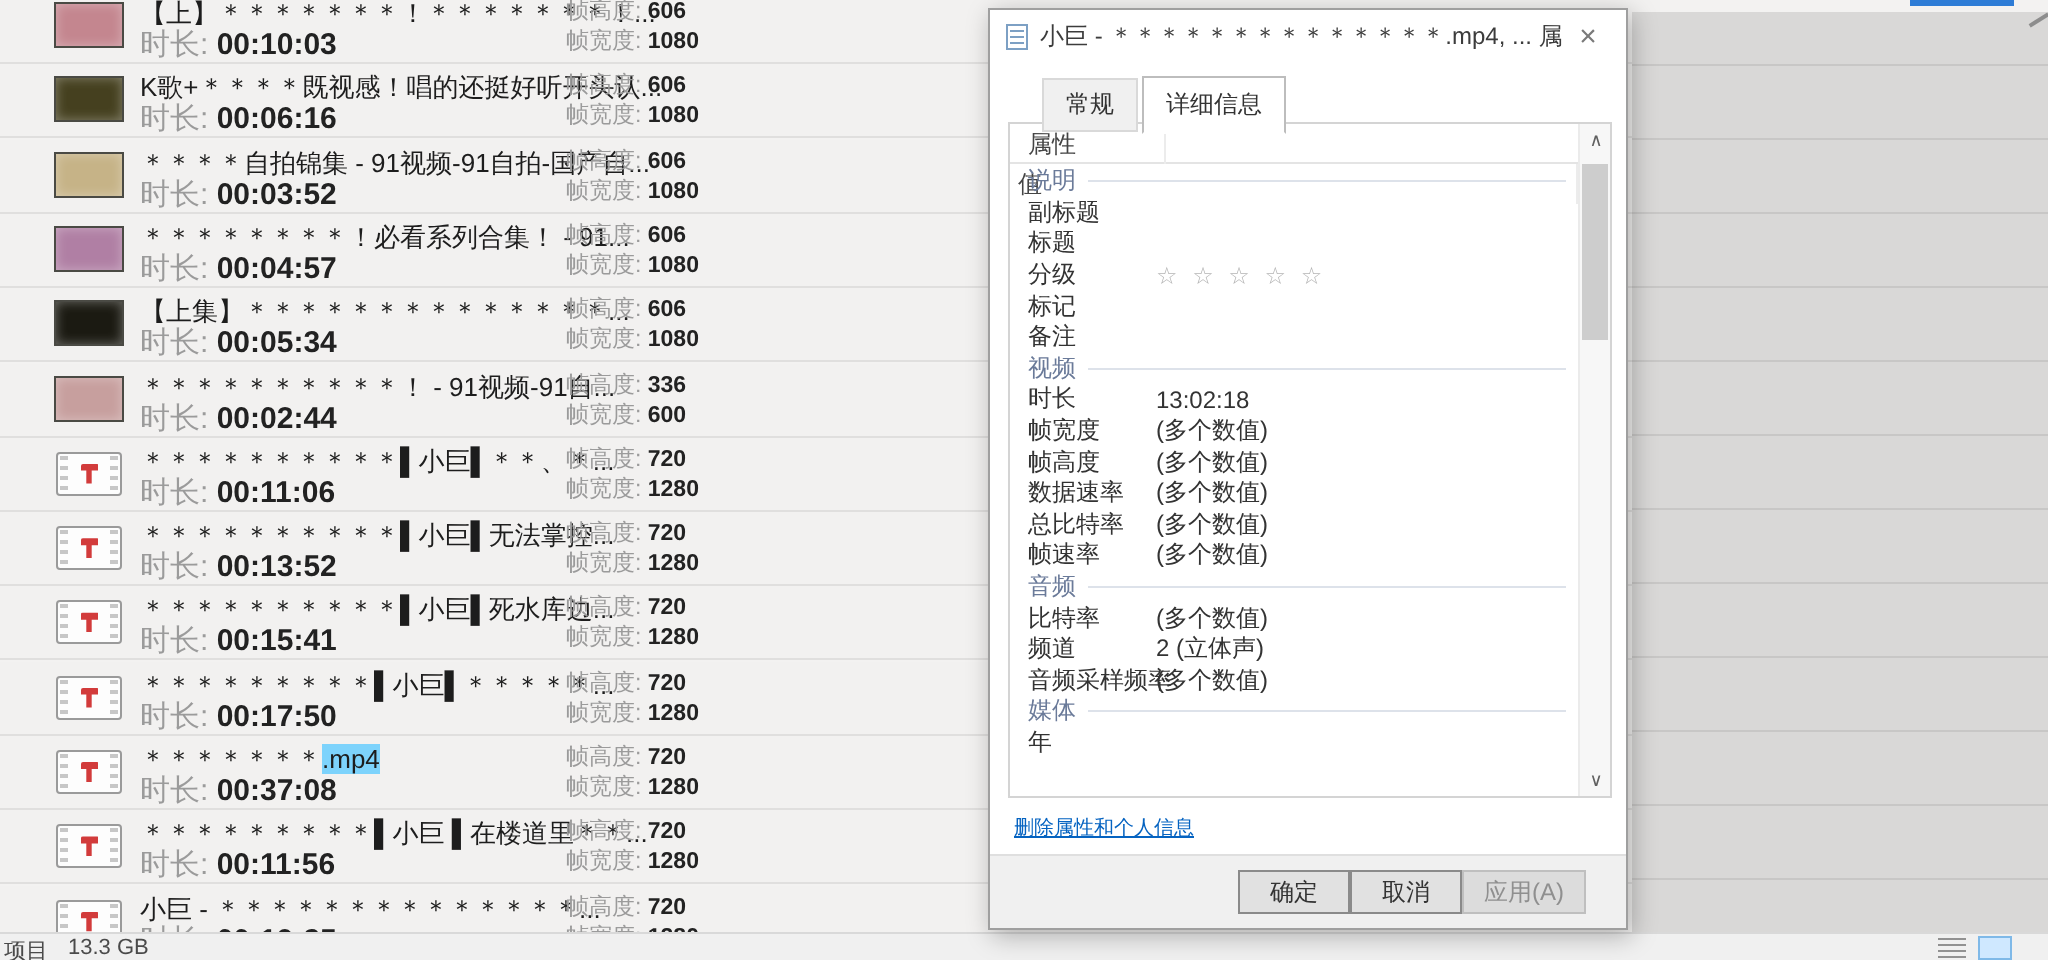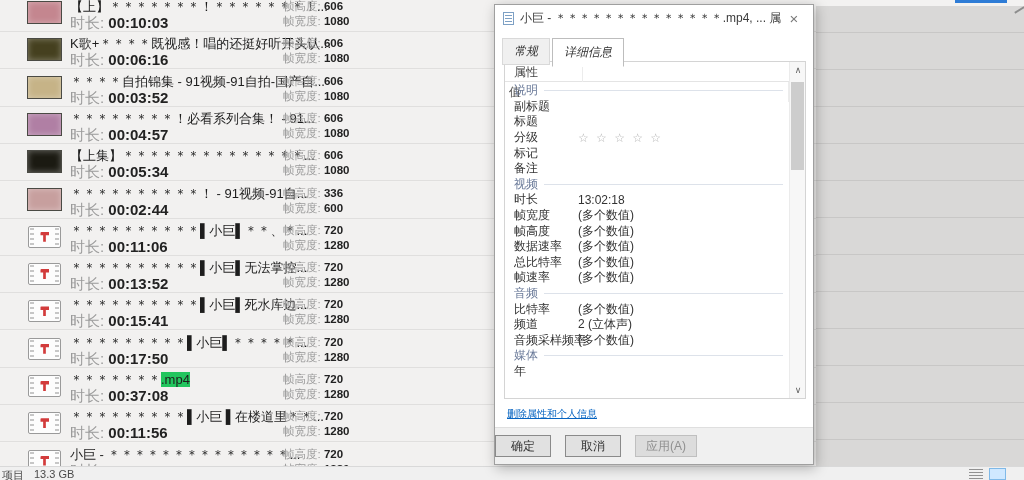--- a/index.html
+++ b/index.html
@@ -15,21 +15,21 @@
   .vicon { position:absolute; left:28px; top:7px; width:33px; height:22px; background:#fdfdfd;
     border:1px solid #9a9a9a; border-radius:2px; }
   .vicon:before, .vicon:after { content:""; position:absolute; top:1px; bottom:1px; width:4px;
     background:repeating-linear-gradient(180deg,#c7c7c7 0 2px,transparent 2px 5px); }
   .vicon:before { left:1px; } .vicon:after { right:1px; }
   .vicon .glyph { position:absolute; left:50%; top:50%; width:9px; height:10px; transform:translate(-50%,-50%);
     background:#d23b3b; border-radius:1px;
     clip-path:polygon(0 0,100% 0,100% 35%,65% 35%,65% 100%,35% 100%,35% 35%,0 35%); }
   .ftext { position:absolute; left:70px; top:3px; width:360px; }
   .ftitle { font-size:13px; color:#1d1d1d; white-space:nowrap; overflow:hidden; line-height:17px; }
-  .hl { background:#22c55e; }
+  .hl { background:#7dd3fc; }
   .fsub { font-size:15px; line-height:15px; white-space:nowrap; }
   .lbl { color:#9b9b9b; }
   .val { color:#222; font-weight:bold; }
   .fmeta { position:absolute; left:283px; top:4px; font-size:11.5px; line-height:15px; white-space:nowrap; }
 
   
   .right-panel { position:absolute; left:816px; top:6px; width:208px; height:460px;
     background:repeating-linear-gradient(180deg,#d9d8d7 0 36px,#c8c7c6 36px 37px);
     background-position:0 -10px; }
   .blue-strip { position:absolute; left:955px; top:0; width:52px; height:3px; background:#2e7cd6; }
@@ -47,21 +47,21 @@
 
   
   .dialog { position:absolute; left:494px; top:4px; width:320px; height:461px; background:#fff;
     border:1px solid #9f9f9f; box-shadow:2px 3px 12px rgba(0,0,0,.28); z-index:10; font-size:12px; }
   .titlebar { position:absolute; left:0; top:0; right:0; height:27px; display:flex; align-items:center; padding:0 6px; }
   .dlg-icon { width:11px; height:13px; background:#fff; border:1px solid #7da0c4; margin:0 6px 0 2px; position:relative; flex:none; }
   .dlg-icon:before { content:""; position:absolute; left:1px; top:2px; right:1px; height:1px; background:#7da0c4;
     box-shadow:0 3px 0 #7da0c4, 0 6px 0 #7da0c4; }
   .dlg-title { flex:1; color:#3c3c3c; font-size:12px; white-space:nowrap; overflow:hidden; }
   .dlg-close { flex:none; width:26px; text-align:center; color:#7a7a7a; font-size:15px; cursor:pointer; }
-  .tabs { position:absolute; left:7px; top:33px; display:flex; align-items:flex-start; z-index:2;font-style:italic; }
+  .tabs { position:absolute; left:26px; top:33px; display:flex; align-items:flex-end; z-index:2; }
   .tab { padding:4px 11px 4px; background:#f0f0f0; border:1px solid #d9d9d9; font-size:12px; color:#333;
     margin-right:2px; cursor:pointer; }
   .tab.active { background:#fff; border-color:#bdbdbd; border-bottom:1px solid #fff; padding:5px 11px 5px; margin-bottom:-1px; }
   .details-box { position:absolute; left:9px; top:56px; width:302px; height:338px; border:1px solid #d4d4d4; background:#fff; }
   .dheader { display:flex; height:20px; line-height:20px; border-bottom:1px solid #e4e4e4; color:#444;flex-direction:column; }
   .dheader .hc1 { width:78px; padding-left:9px; border-right:1px solid #ececec; }
   .dheader .hc2 { flex:1; padding-left:4px; border-right:1px solid #ececec; margin-right:16px; }
   .drows { position:absolute; left:0; top:21px; right:16px; bottom:0; overflow:hidden; }
   .drow { display:flex; height:15.6px; align-items:center; }
   .dlabel { width:73px; padding-left:9px; color:#333; flex:none; white-space:nowrap; }
@@ -69,21 +69,21 @@
   .dvalue.muted { color:#b5b5b5; letter-spacing:2px; }
   .dsection { display:flex; height:15.6px; align-items:center; color:#6a7a99; }
   .dsection .slabel { padding-left:9px; flex:none; }
   .dsection .sline { flex:1; height:1px; background:#dde2ea; margin:0 6px 0 6px; }
   .scrollbar { position:absolute; right:0; top:0; bottom:0; width:16px; background:#f7f7f7; border-left:1px solid #ebebeb; }
   .sarrow { position:absolute; left:0; width:16px; height:16px; text-align:center; color:#606060; font-size:9px; line-height:16px; cursor:pointer; }
   .sarrow.up { top:0; } .sarrow.down { bottom:0; }
   .sthumb { position:absolute; left:1px; top:20px; width:13px; height:88px; background:#cdcdcd; cursor:pointer; }
   .dlg-link { position:absolute; left:12px; top:402px; color:#0563c1; text-decoration:underline; font-size:10px; cursor:pointer; }
   .dlg-footer { position:absolute; left:0; right:0; bottom:0; height:37px; background:#f0f0f0; border-top:1px solid #dfdfdf;
-    display:flex; align-items:center; padding-right:8px; gap:14px; }
+    display:flex; align-items:center; justify-content:flex-end; padding-right:20px; }
   .btn { height:22px; min-width:56px; padding:0 10px; background:#e1e1e1; border:1px solid #8a8a8a;
     font-size:12px; color:#333; text-align:center; line-height:20px; cursor:pointer; }
   .btn.disabled { background:#dcdcdc; border-color:#bfbfbf; color:#8f8f8f; cursor:default; }
 </style>
 </head>
 <body>
 
 <div class="screen">
 
   <div class="file-list" id="file-list">

